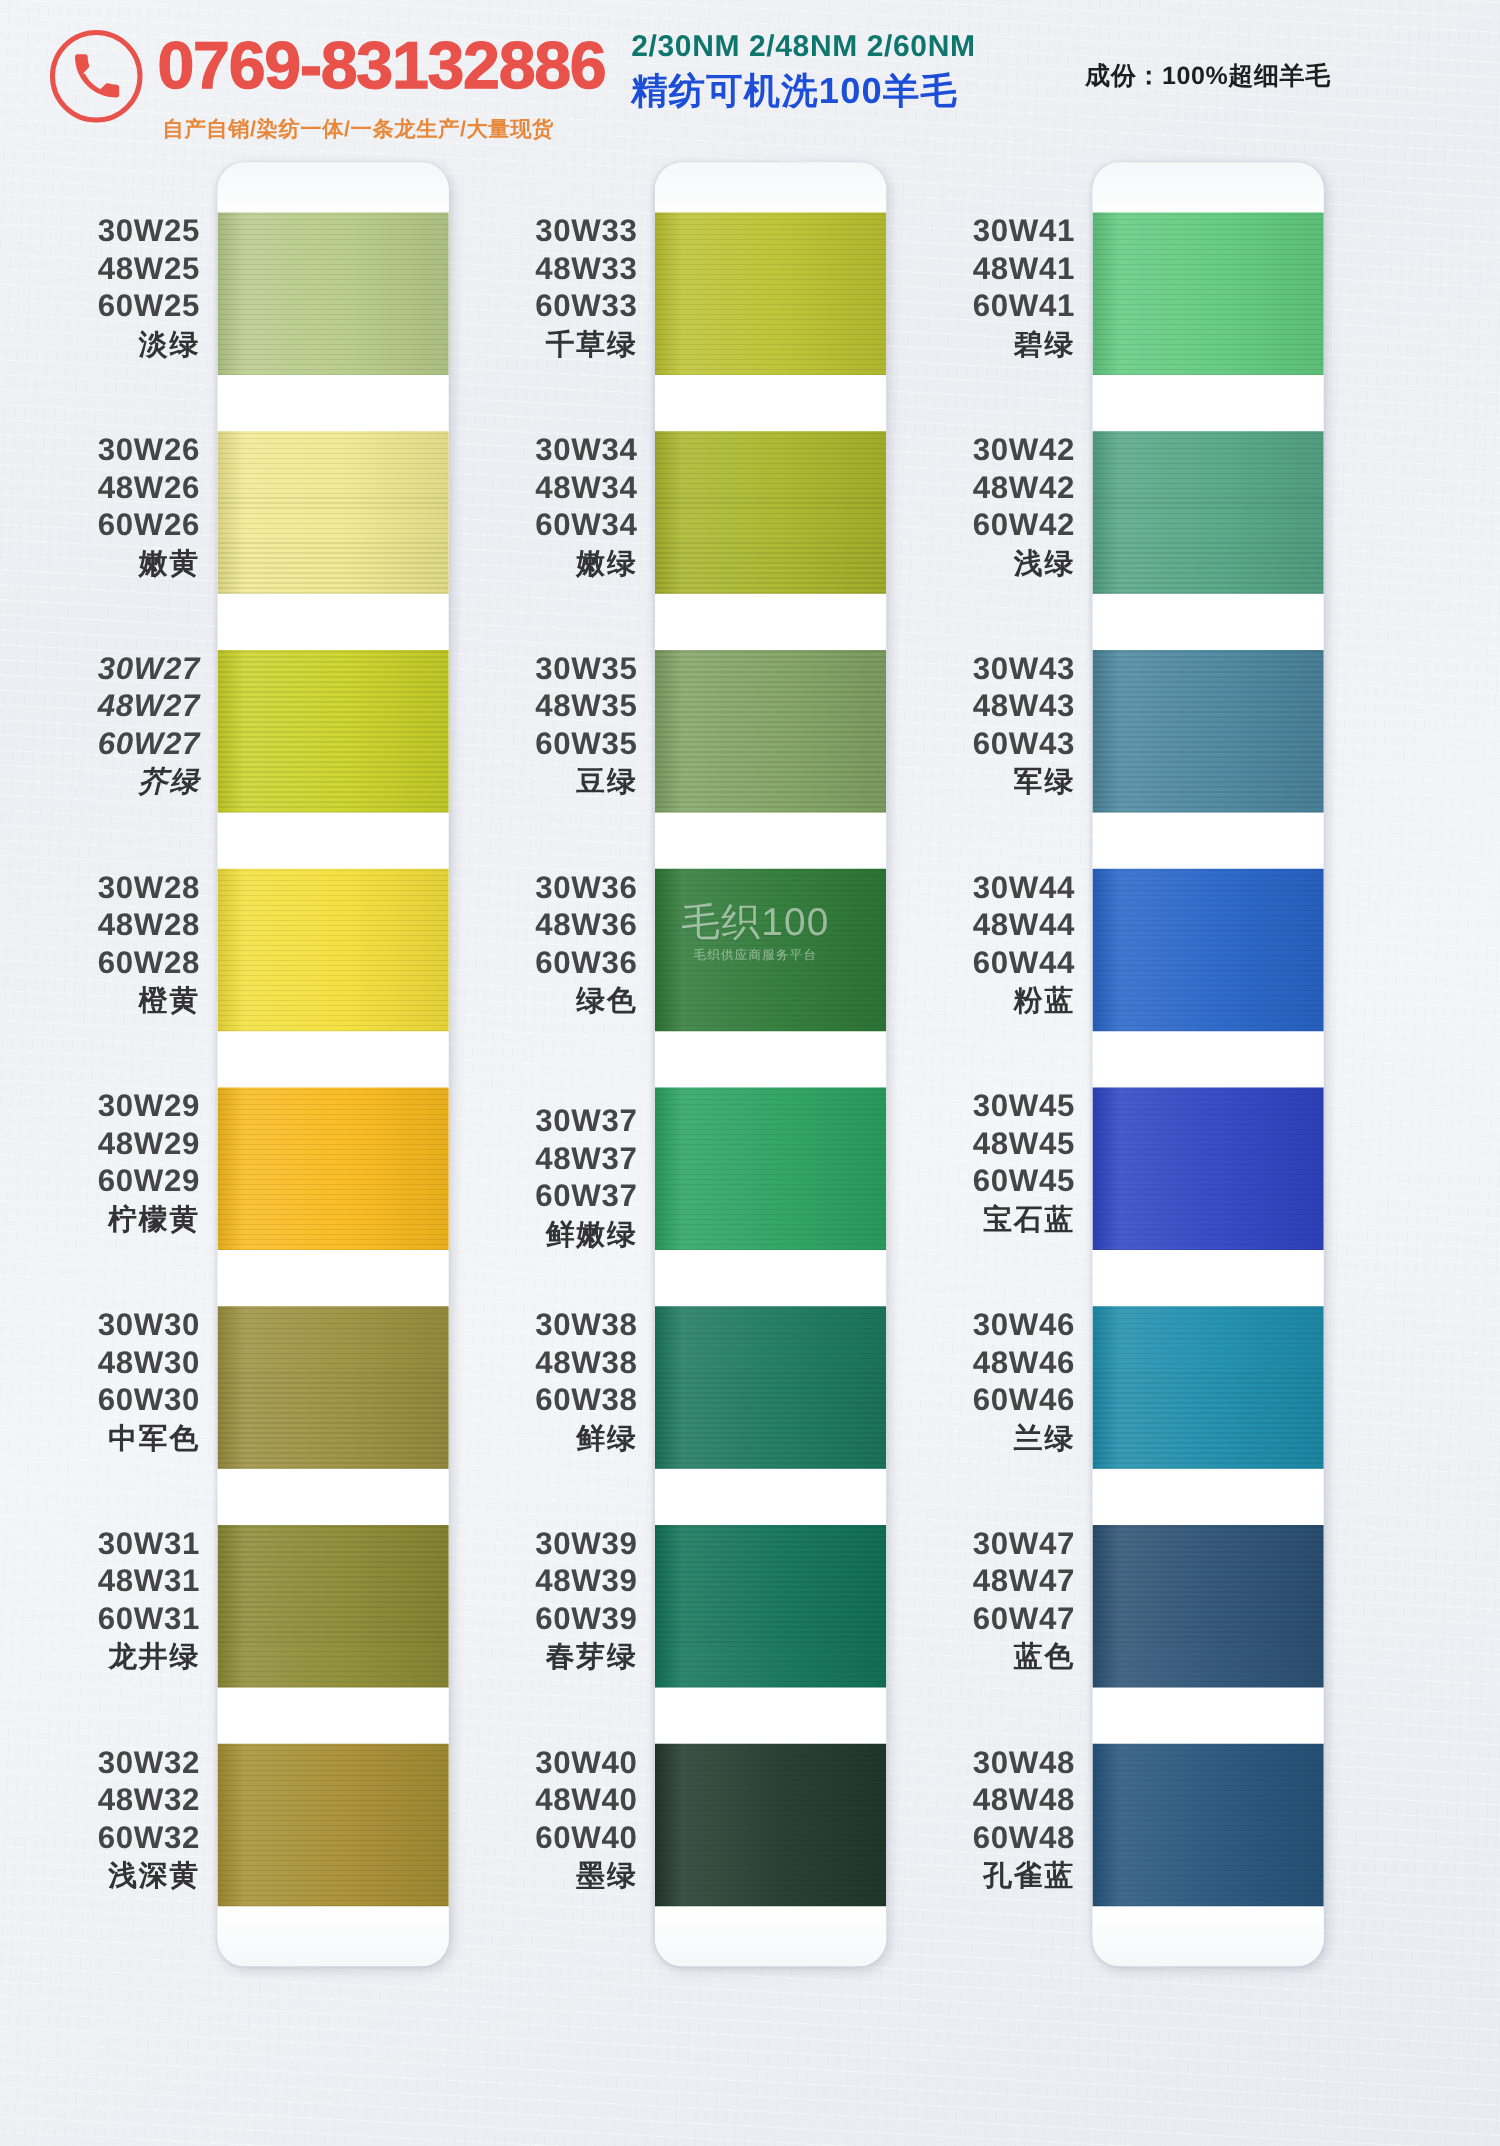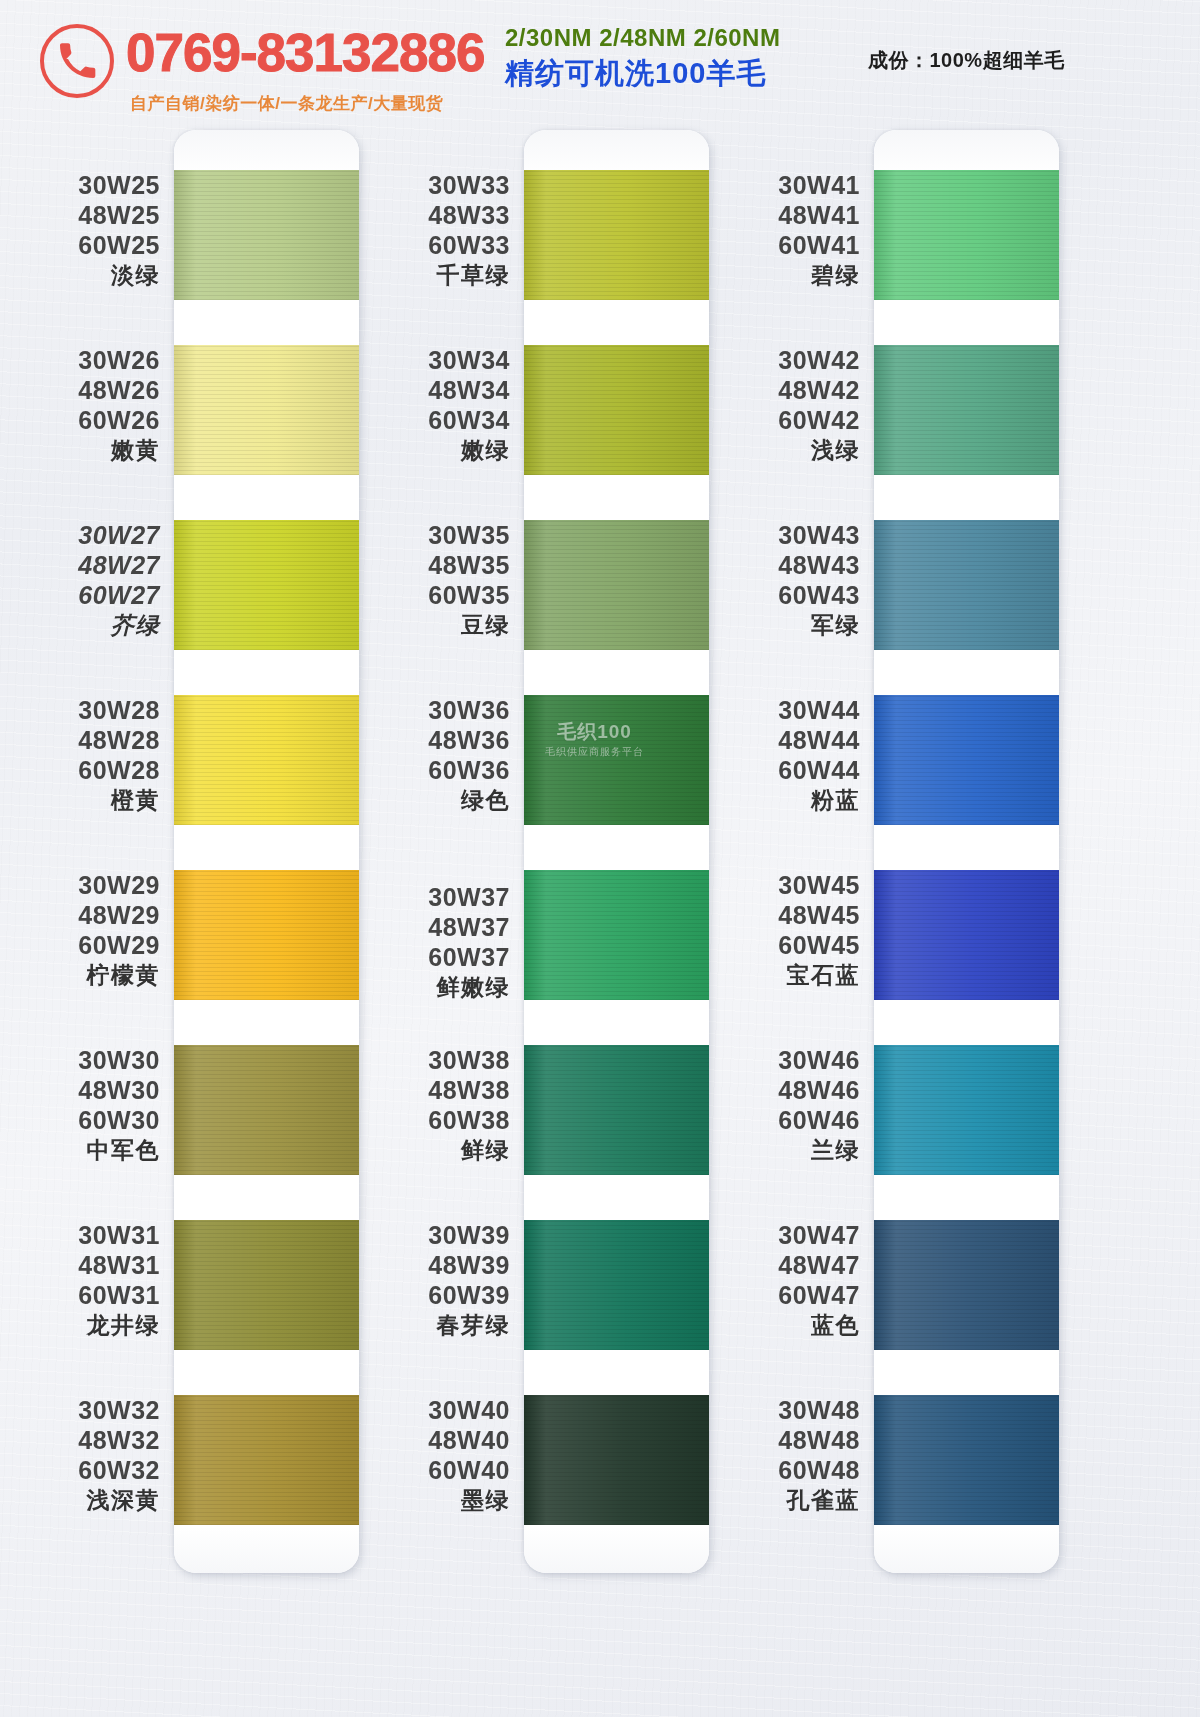--- a/index.html
+++ b/index.html
@@ -39,21 +39,21 @@
     -webkit-text-stroke:1px #e8524a;
   }
   #phone-tagline {
     position:absolute; left:90px; top:76px;
     font-size:17px; font-weight:bold; color:#e8883a;
     letter-spacing:0.5px; white-space:nowrap;
   }
 
   #spec-block { position:absolute; left:505px; top:24px; width:350px; }
   #spec-counts {
-    font-size:24px; font-weight:bold; color:#4d7c0f;
+    font-size:24px; font-weight:bold; color:#0f766e;
     letter-spacing:0.5px; line-height:1.15; white-space:nowrap;
   }
   #spec-desc {
     font-size:29px; font-weight:bold; color:#1d4ed8;
     letter-spacing:1px; line-height:1.2; margin-top:4px; white-space:nowrap;
   }
 
   #composition {
     position:absolute; left:868px; top:47px;
     font-size:20px; font-weight:bold; color:#1e1e1e;
@@ -118,21 +118,21 @@
     position:absolute; left:0; bottom:0; width:185px; height:46px;
     background:linear-gradient(0deg,#f6f7f9 0%,#ffffff 100%);
   }
 
   
   #watermark {
     position:absolute; left:545px; top:722px; z-index:6;
     opacity:0.55; pointer-events:none; text-align:center;
   }
   #watermark-main {
-    font-size:19px; font-weight:bold; color:#f0f0f0;
+    font-size:31px; font-weight:normal; color:#f0f0f0;
     letter-spacing:1px; line-height:1;
     text-shadow:0 1px 2px rgba(0,0,0,0.18);
   }
   #watermark-sub {
     font-size:10px; color:#e6e6e6; letter-spacing:1px;
     margin-top:4px;
     text-align:center;
   }
 </style>
 </head>

